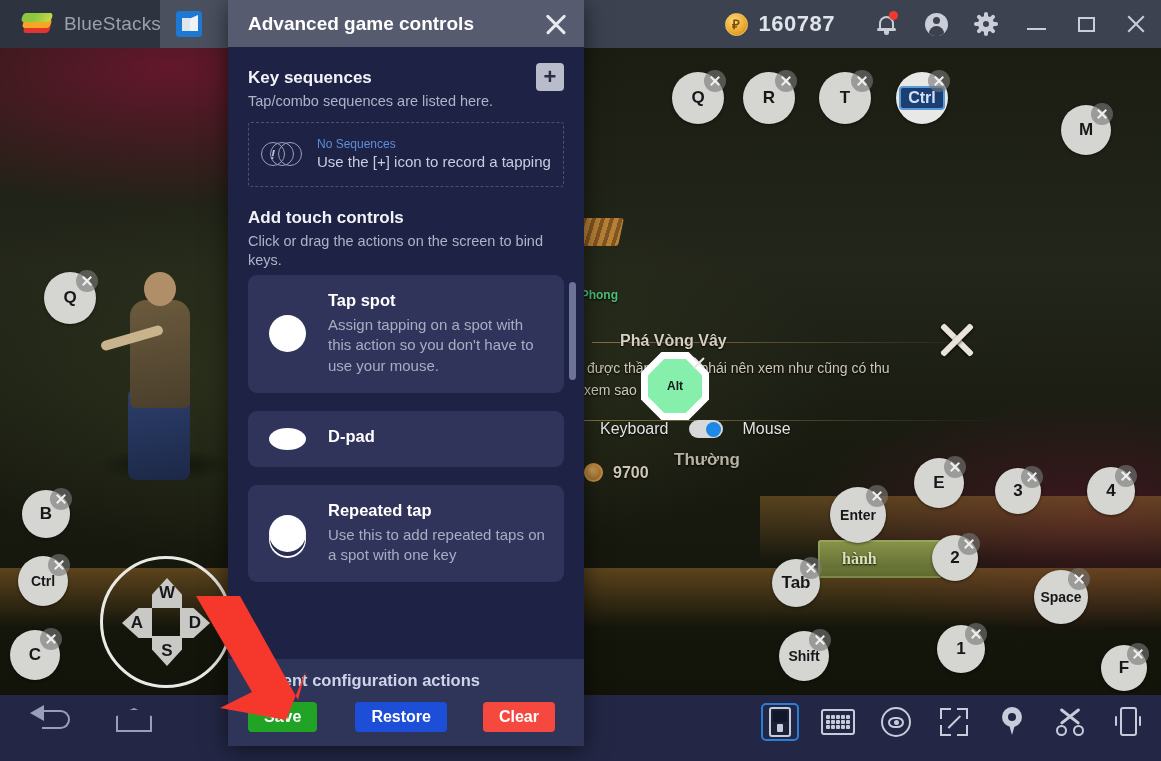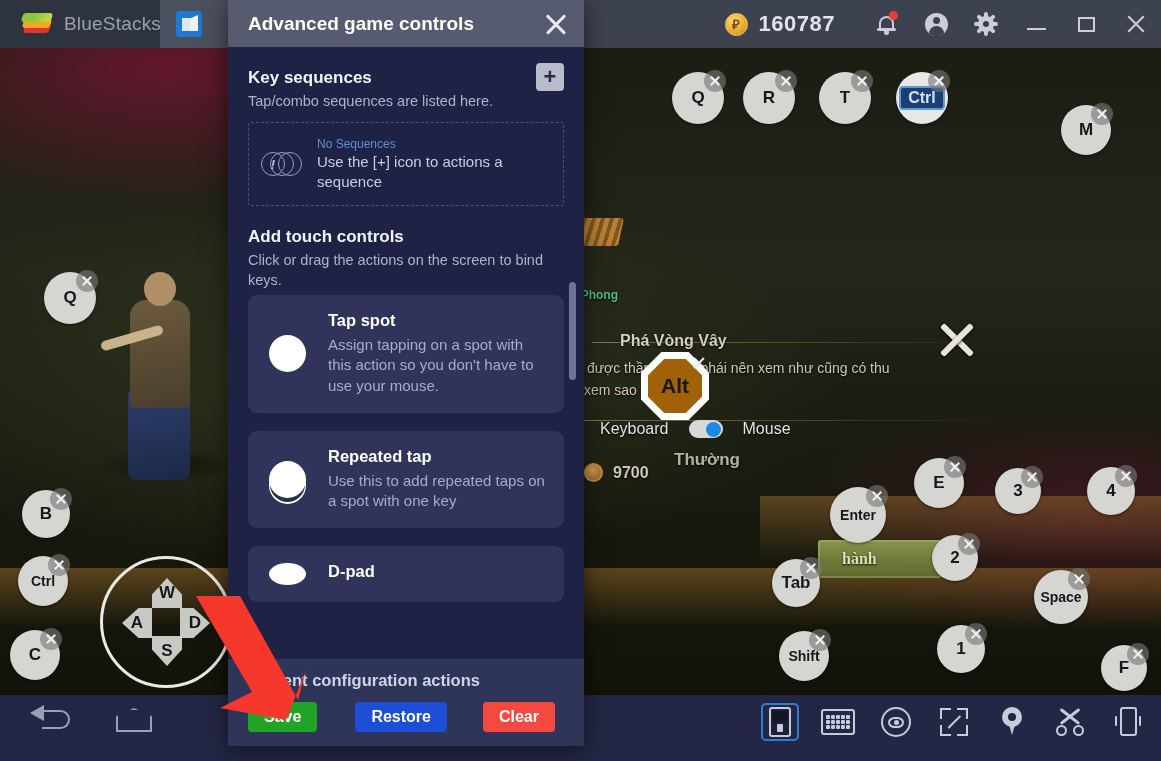--- a/index.html
+++ b/index.html
@@ -123,23 +123,23 @@
   .kb .kx{position:absolute;right:-2px;top:-2px;width:22px;height:22px;border-radius:50%;
       background:rgba(120,120,120,.62);display:flex;align-items:center;justify-content:center;}
   .kb .kx:before,.kb .kx:after{content:"";position:absolute;left:5px;top:10px;width:12px;height:2px;background:#f0f0f0;}
   .kb .kx:before{transform:rotate(45deg);} .kb .kx:after{transform:rotate(-45deg);}
 
   .kb.sel{background:#e8e8e6;}
   .kb.sel .inner{background:#1c3f73;border:2px solid #5c9ad8;border-radius:4px;
       color:#cfe2f7;padding:1px 7px;font-size:16px;font-weight:bold;}
 
   
-  .alt-oct{position:absolute;left:648px;top:311px;width:54px;height:54px;background:#a16207;
+  .alt-oct{position:absolute;left:648px;top:311px;width:54px;height:54px;background:#86efac;
       clip-path:polygon(30% 0,70% 0,100% 30%,100% 70%,70% 100%,30% 100%,0 70%,0 30%);
-      display:flex;align-items:center;justify-content:center;color:#15171a;font-weight:bold;font-size:21px;}
+      display:flex;align-items:center;justify-content:center;color:#15171a;font-weight:bold;font-size:12px;}
   .alt-ring{position:absolute;left:641px;top:304px;width:68px;height:68px;
       clip-path:polygon(30% 0,70% 0,100% 30%,100% 70%,70% 100%,30% 100%,0 70%,0 30%);
       background:#ffffff;}
   .alt-x{position:absolute;left:688px;top:304px;width:22px;height:22px;}
   .alt-x:before,.alt-x:after{content:"";position:absolute;left:4px;top:10px;width:14px;height:2px;background:#e8e8e8;}
   .alt-x:before{transform:rotate(45deg);} .alt-x:after{transform:rotate(-45deg);}
 
   
   .dpad{position:absolute;left:100px;top:508px;width:132px;height:132px;}
   .dpad .ring{position:absolute;inset:0;border-radius:50%;border:3px solid #e9e9e5;box-sizing:border-box;}
@@ -522,53 +522,53 @@
       <div class="sec-s">Tap/combo sequences are listed here.</div>
 
       <div class="seqbox">
         <span class="seq-ico">
           <i class="c c3"></i>
             <i class="c c2"></i>
           <i class="c c1">!</i>
         </span>
         <span class="seq-txt">
           <div class="a">No Sequences</div>
-          <div class="b">Use the [+] icon to actions a sequence</div>
+          <div class="b">Use the [+] icon to record a tapping</div>
         </span>
       </div>
 
       <div class="sec-h">Add touch controls</div>
       <div class="sec-s">Click or drag the actions on the screen to bind keys.</div>
 
       <div class="cards">
         <div class="card">
           <span class="glyph">
               <i class="g-dot"></i>
             </span>
           <span class="txt">
             <div class="ct">Tap spot</div>
             <div class="cd">Assign tapping on a spot with this action so you don't have to use your mouse.</div>
           </span>
         </div>
         <div class="card">
           <span class="glyph">
+              <i class="g-dpad"></i>
+            </span>
+          <span class="txt">
+            <div class="ct">D-pad</div>
+            <div class="cd"></div>
+          </span>
+        </div>
+        <div class="card">
+          <span class="glyph">
               <i class="g-dot2"></i>
             </span>
           <span class="txt">
             <div class="ct">Repeated tap</div>
             <div class="cd">Use this to add repeated taps on a spot with one key</div>
-          </span>
-        </div>
-        <div class="card">
-          <span class="glyph">
-              <i class="g-dpad"></i>
-            </span>
-          <span class="txt">
-            <div class="ct">D-pad</div>
-            <div class="cd"></div>
           </span>
         </div>
       </div>
     </div>
 
     <div class="plus-btn">+</div>
     <div class="vscroll"></div>
 
     <div class="dlg-ft">
       <div class="ft-title">Current configuration actions</div>

